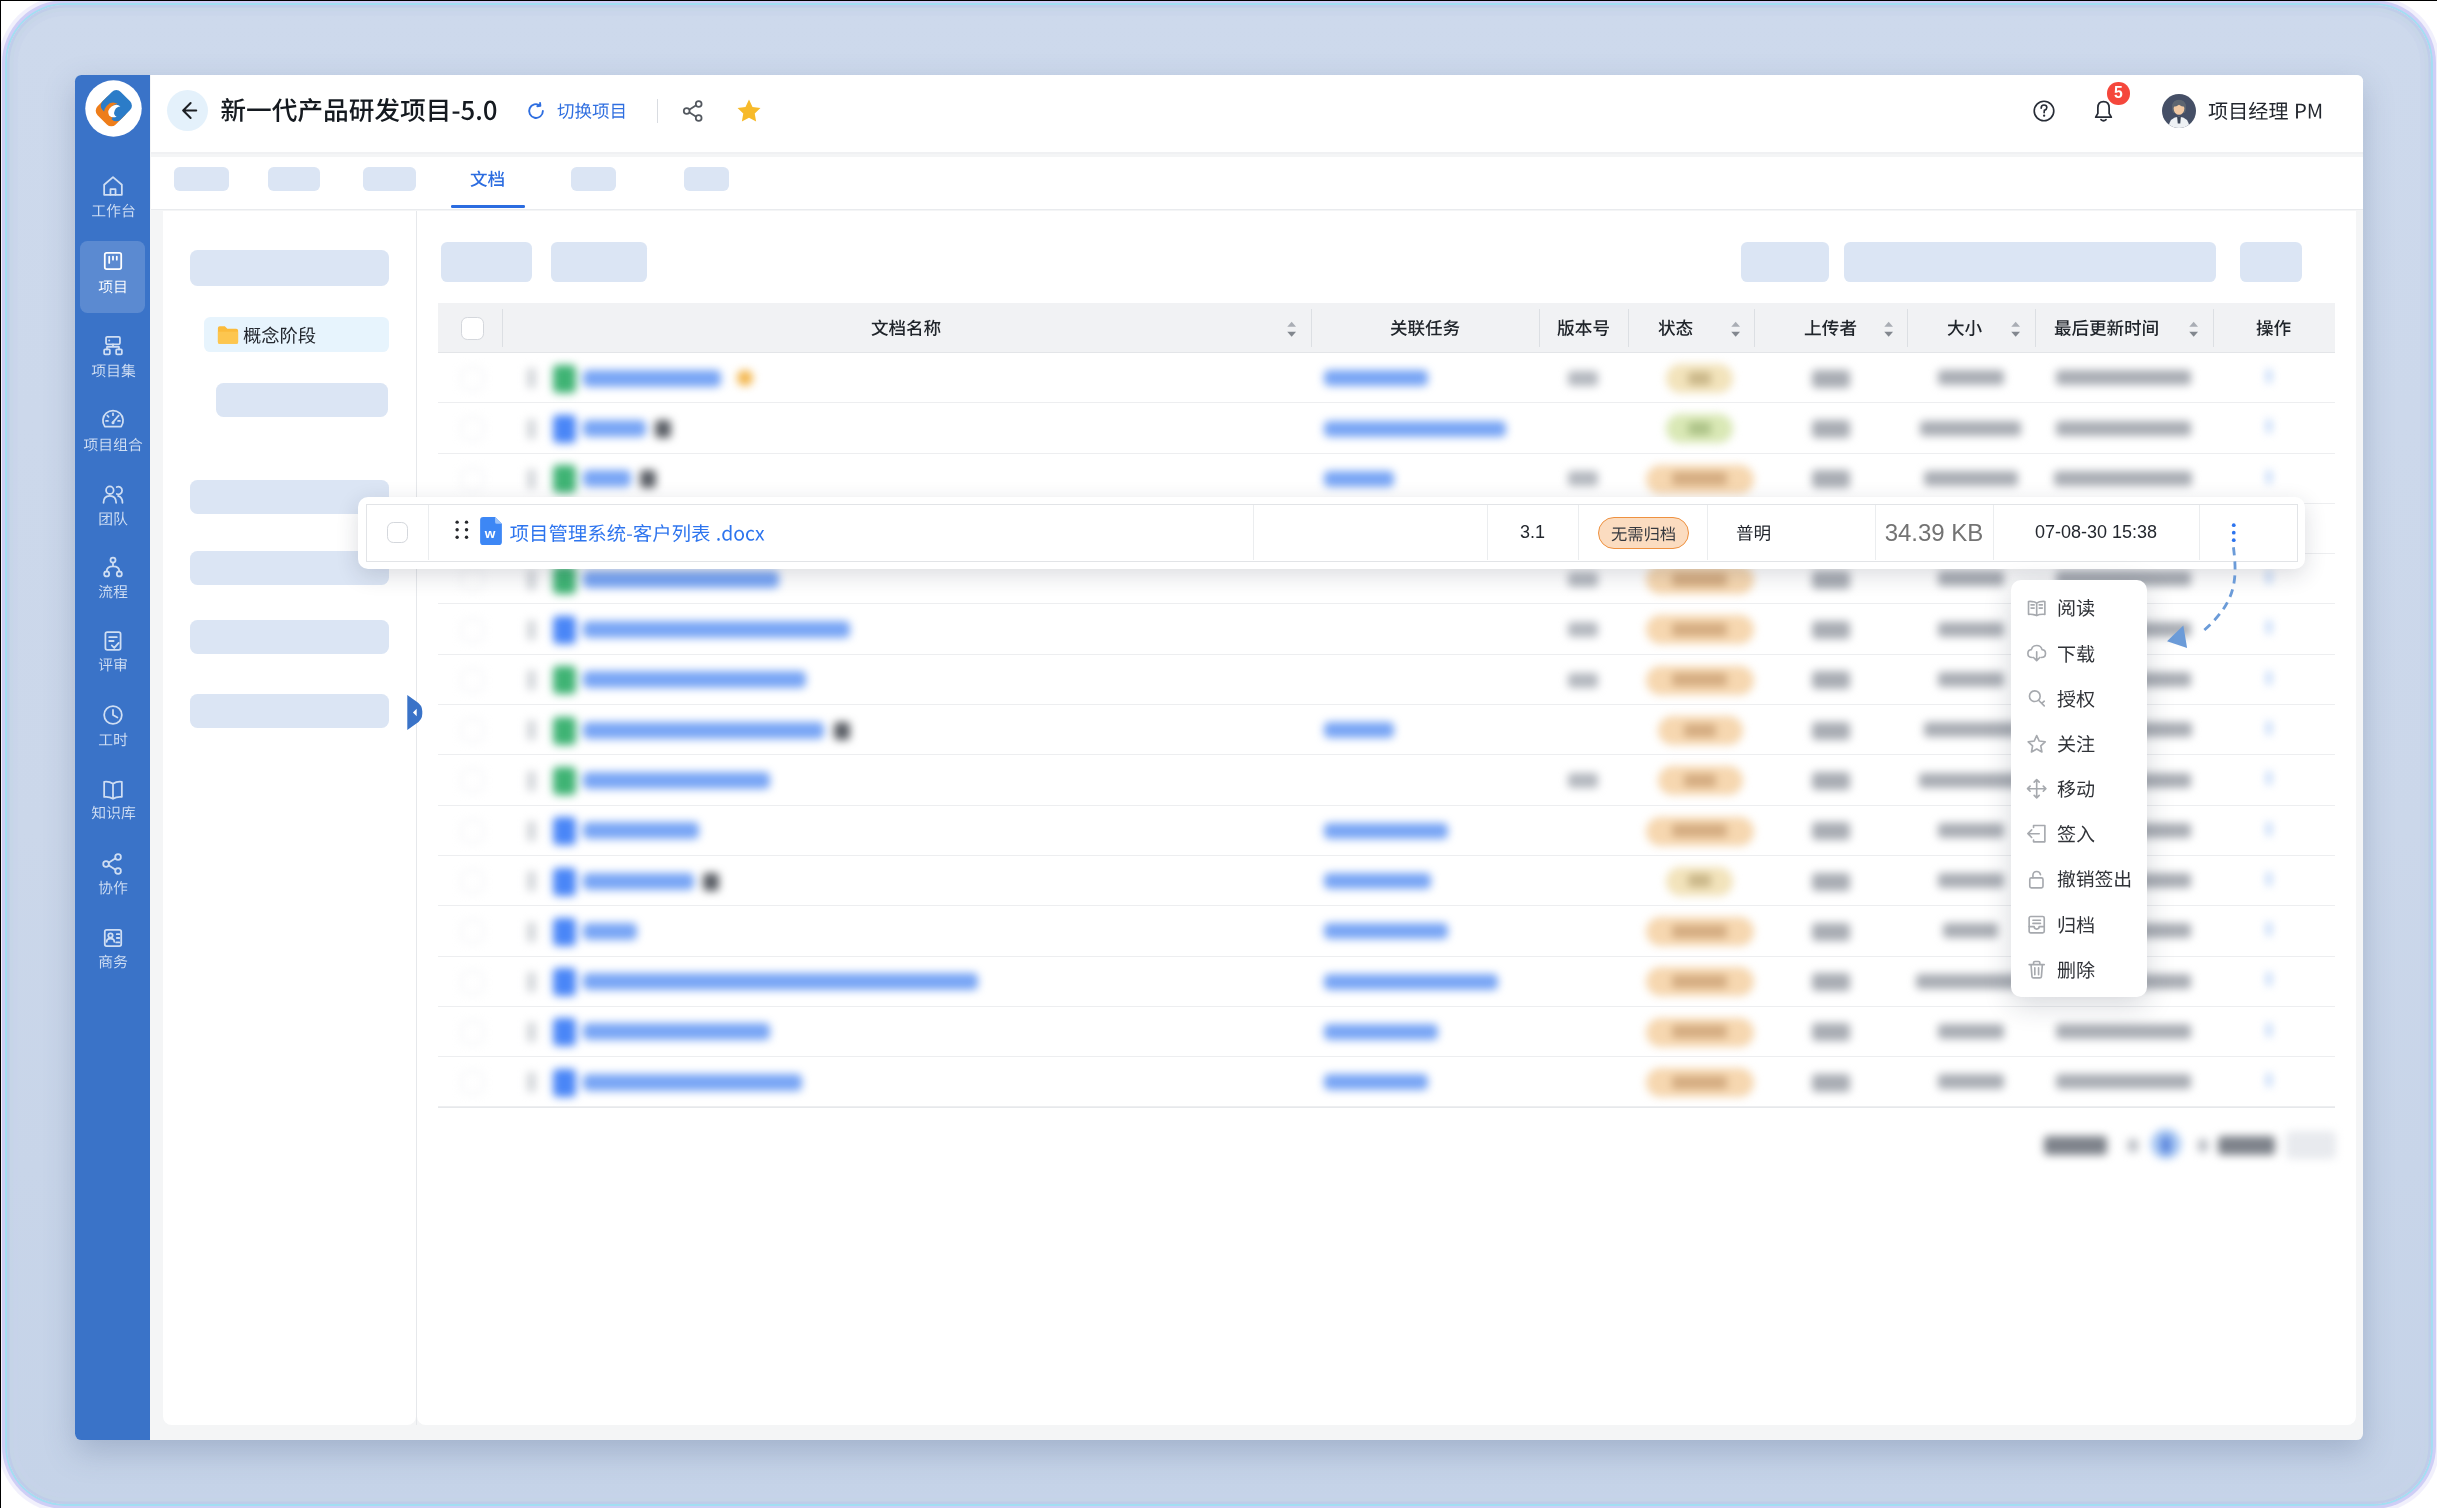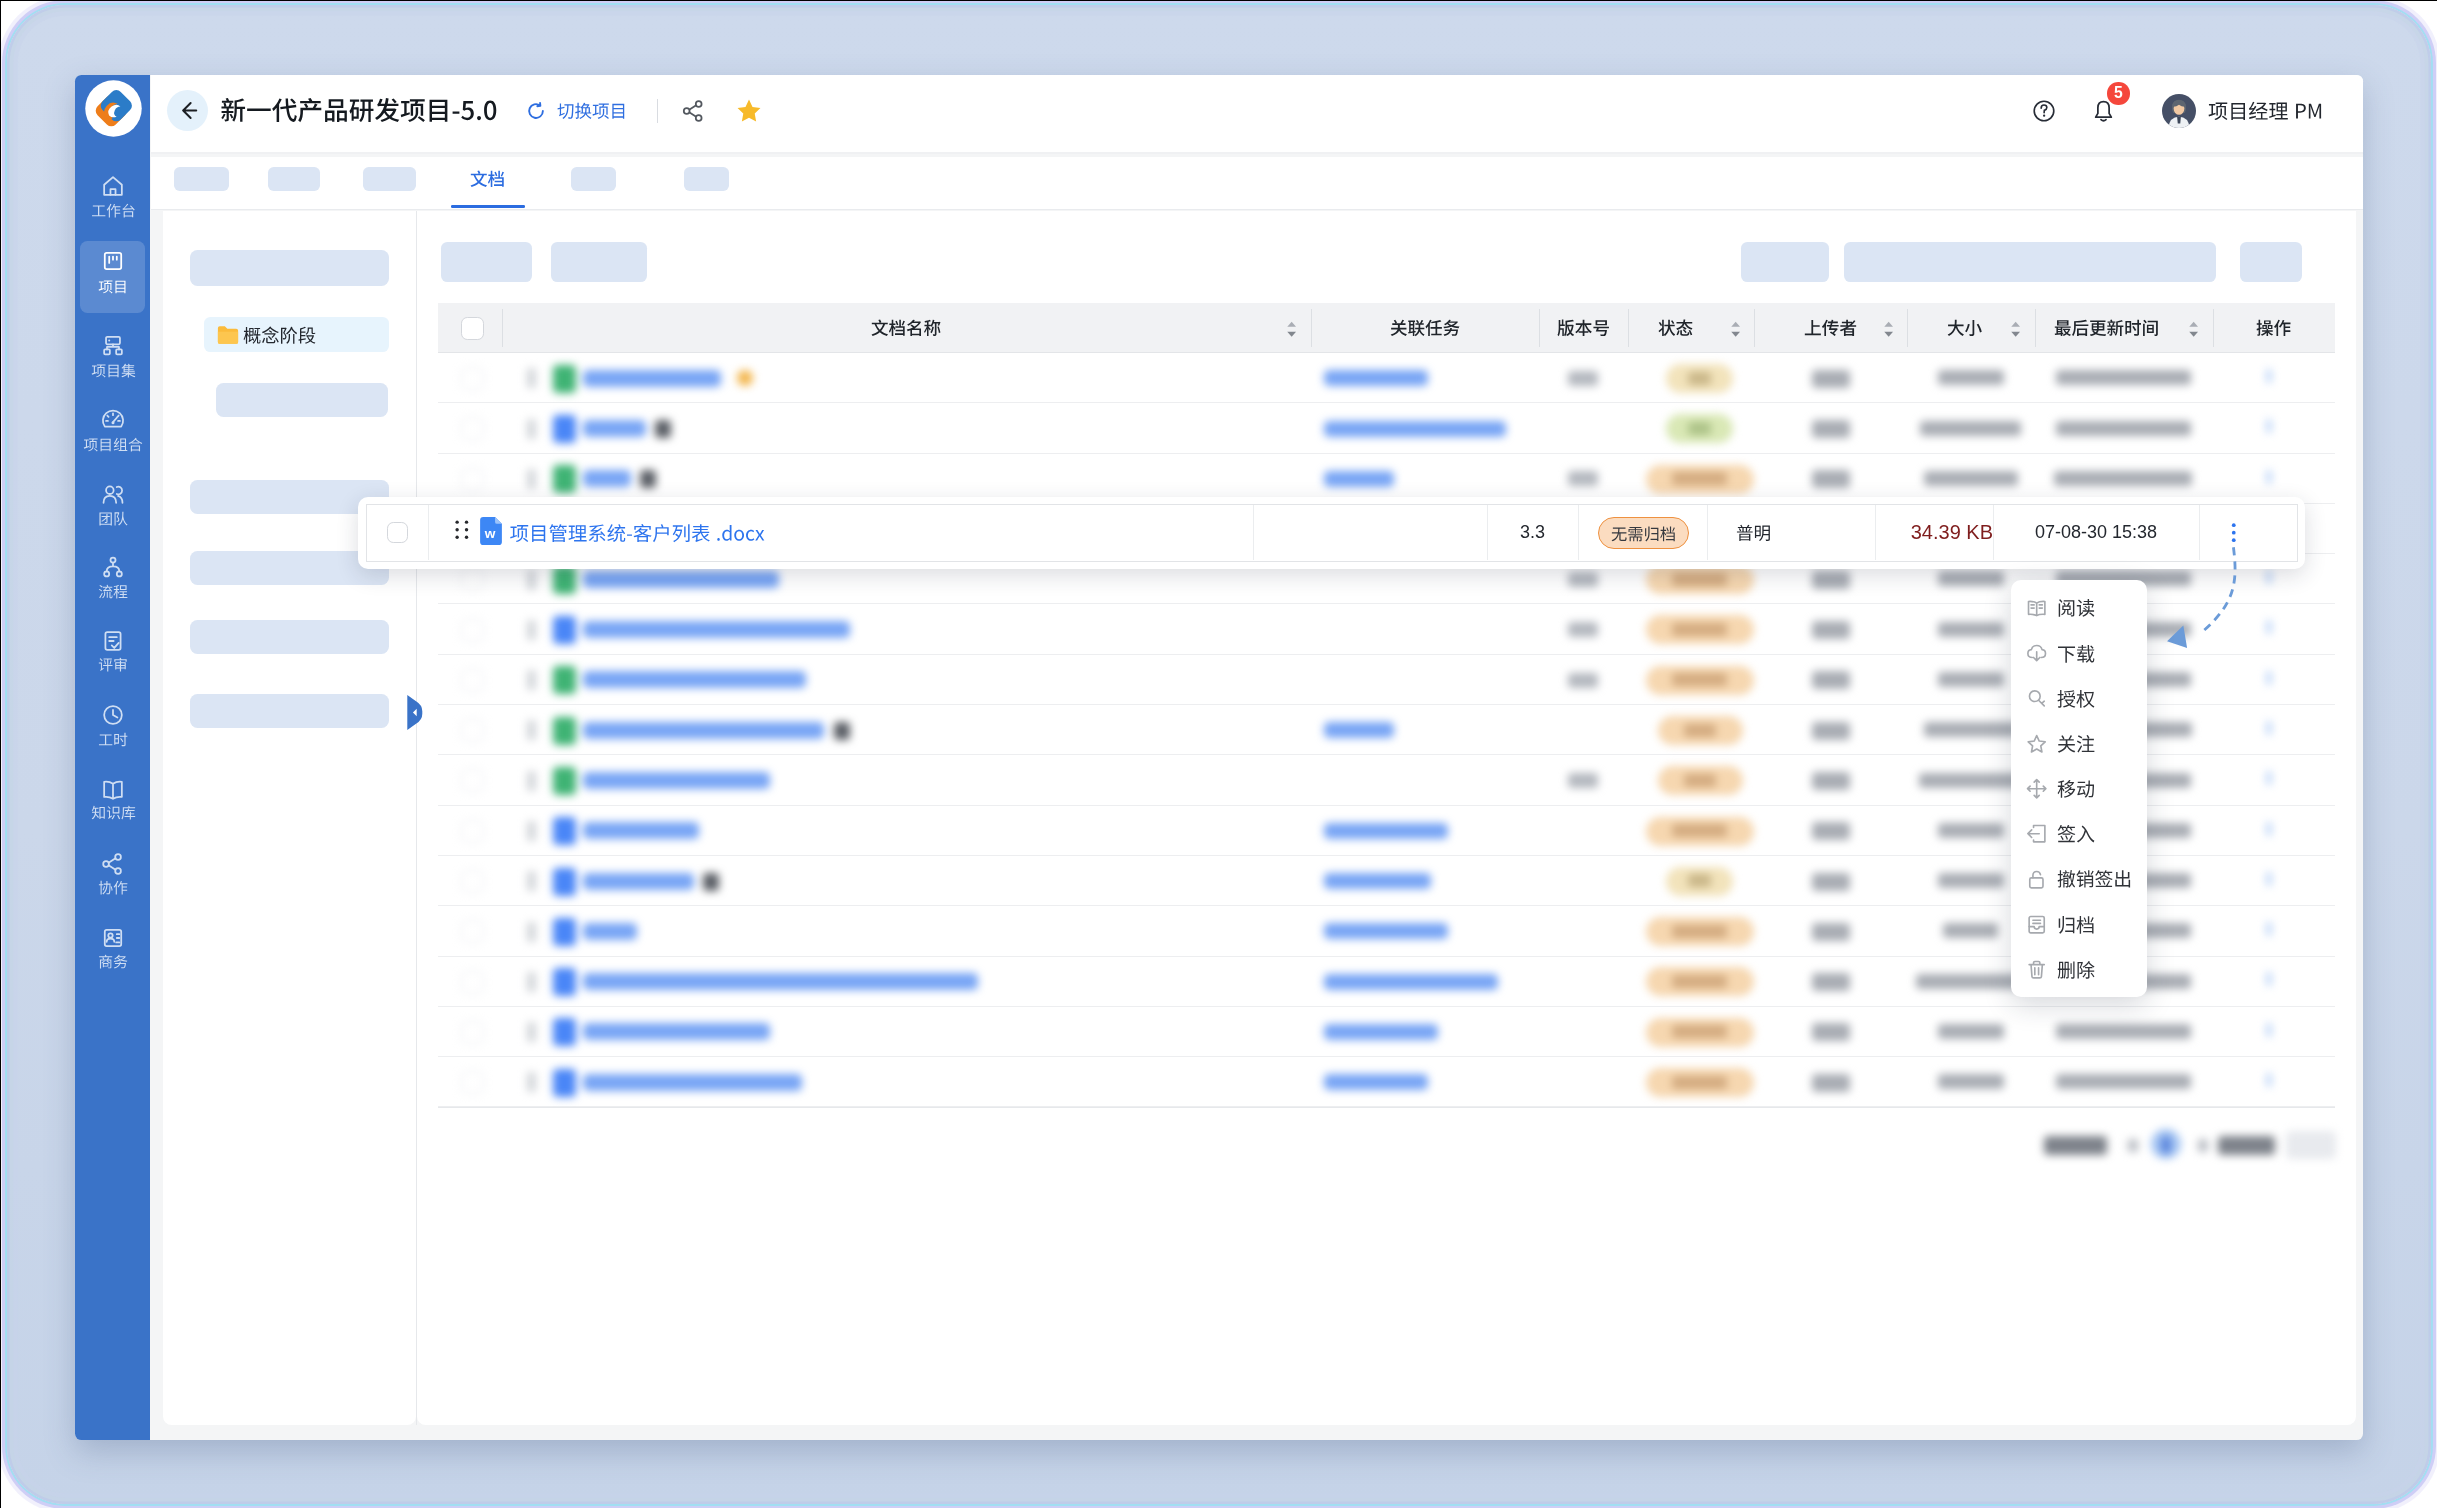--- a/index.html
+++ b/index.html
@@ -464,29 +464,29 @@
       <circle cx="20" cy="29" r="2.7" fill="#26282c"></circle>
     </svg>
     <svg class="abs" style="left:480px;top:517px" width="22" height="28" viewBox="0 0 35 45">
 <path d="M0 5 Q0 0 5 0 L24 0 L35 11 L35 40 Q35 45 30 45 L5 45 Q0 45 0 40 Z" fill="#3d87f5"></path>
 <path d="M24 0 L35 11 L27 11 Q24 11 24 8 Z" fill="#9cc3fa"></path>
 <text x="16" y="33" font-size="22" font-family="Liberation Sans" fill="#fff" text-anchor="middle" font-weight="bold">w</text>
     </svg>
     <svg style="position:absolute;left:509px;top:518px;" width="258" height="29.5" viewBox="0 -36.0 410 47.1">
       <path d="M19.2 -15.5V-9.0C19.2 -5.7 18.3 -1.7 9.9 0.6C10.4 1.1 11.1 1.9 11.3 2.4C20.1 -0.4 21.5 -4.9 21.5 -9.0V-15.5ZM21.4 -2.8C23.7 -1.3 26.8 1.0 28.2 2.4L29.8 0.8C28.3 -0.7 25.2 -2.8 22.8 -4.3ZM0.9 -5.7 1.5 -3.3C4.3 -4.2 8.1 -5.5 11.7 -6.8L11.4 -8.8L7.7 -7.7V-20.1H11.3V-22.4H1.4V-20.1H5.3V-7.0ZM12.9 -19.3V-4.7H15.2V-17.2H25.3V-4.8H27.6V-19.3H20.3C20.8 -20.3 21.3 -21.5 21.8 -22.6H29.7V-24.7H11.8V-22.6H19.0C18.7 -21.5 18.3 -20.3 17.9 -19.3Z M38.2 -14.6H54.5V-9.5H38.2ZM38.2 -16.8V-21.8H54.5V-16.8ZM38.2 -7.2H54.5V-2.1H38.2ZM35.9 -24.1V2.3H38.2V0.2H54.5V2.3H56.9V-24.1Z M68.5 -13.6V2.5H70.9V1.5H85.9V2.4H88.2V-5.2H70.9V-7.3H86.6V-13.6ZM85.9 -0.4H70.9V-3.4H85.9ZM75.6 -19.3C76.0 -18.7 76.3 -18.0 76.6 -17.3H65.1V-12.2H67.4V-15.5H88.0V-12.2H90.4V-17.3H79.0C78.7 -18.1 78.2 -19.0 77.7 -19.7ZM70.9 -11.8H84.3V-9.1H70.9ZM67.2 -26.2C66.4 -23.5 65.0 -20.8 63.3 -19.1C63.9 -18.8 64.9 -18.3 65.3 -18.0C66.2 -19.0 67.1 -20.3 67.9 -21.8H70.0C70.7 -20.6 71.4 -19.3 71.6 -18.4L73.6 -19.0C73.4 -19.8 72.8 -20.8 72.3 -21.8H77.0V-23.5H68.6C68.9 -24.2 69.2 -25.0 69.4 -25.7ZM80.3 -26.1C79.7 -23.8 78.6 -21.7 77.3 -20.2C77.8 -19.9 78.8 -19.4 79.2 -19.1C79.8 -19.8 80.4 -20.7 81.0 -21.8H83.2C84.1 -20.6 85.0 -19.2 85.4 -18.3L87.3 -19.1C87.0 -19.8 86.3 -20.8 85.6 -21.8H91.1V-23.5H81.8C82.1 -24.2 82.3 -25.0 82.6 -25.7Z M107.8 -16.7H112.5V-12.7H107.8ZM114.5 -16.7H119.3V-12.7H114.5ZM107.8 -22.6H112.5V-18.6H107.8ZM114.5 -22.6H119.3V-18.6H114.5ZM102.9 -0.7V1.5H123.0V-0.7H114.7V-5.0H121.9V-7.1H114.7V-10.7H121.5V-24.6H105.6V-10.7H112.3V-7.1H105.2V-5.0H112.3V-0.7ZM94.1 -3.1 94.7 -0.7C97.4 -1.6 101.0 -2.9 104.3 -4.0L103.9 -6.2L100.5 -5.1V-12.8H103.6V-15.0H100.5V-21.8H104.1V-23.9H94.4V-21.8H98.3V-15.0H94.7V-12.8H98.3V-4.4C96.7 -3.9 95.3 -3.4 94.1 -3.1Z M132.9 -6.9C131.2 -4.7 128.7 -2.4 126.2 -0.9C126.8 -0.6 127.8 0.2 128.2 0.6C130.6 -1.1 133.3 -3.6 135.2 -6.1ZM143.7 -5.9C146.3 -3.9 149.5 -1.1 151.0 0.7L153.0 -0.7C151.3 -2.5 148.1 -5.2 145.5 -7.1ZM144.6 -13.8C145.4 -13.0 146.3 -12.2 147.1 -11.3L133.5 -10.4C138.1 -12.6 142.8 -15.5 147.4 -19.0L145.6 -20.5C144.1 -19.2 142.4 -18.0 140.7 -16.8L133.1 -16.5C135.4 -18.0 137.6 -20.0 139.7 -22.2C143.7 -22.6 147.6 -23.2 150.5 -23.9L148.9 -25.8C143.9 -24.6 134.8 -23.7 127.3 -23.3C127.6 -22.8 127.8 -21.9 127.9 -21.3C130.6 -21.5 133.5 -21.6 136.4 -21.9C134.4 -19.8 132.1 -17.9 131.3 -17.4C130.4 -16.7 129.6 -16.2 129.0 -16.2C129.3 -15.6 129.6 -14.5 129.7 -14.1C130.3 -14.3 131.3 -14.4 137.6 -14.8C134.9 -13.2 132.7 -11.9 131.6 -11.4C129.7 -10.5 128.3 -9.9 127.3 -9.8C127.6 -9.1 127.9 -8.1 128.0 -7.6C128.9 -7.9 130.1 -8.1 138.6 -8.7V-0.6C138.6 -0.3 138.5 -0.2 138.0 -0.1C137.5 -0.1 135.8 -0.1 133.9 -0.2C134.3 0.5 134.7 1.5 134.8 2.1C137.1 2.1 138.6 2.1 139.7 1.7C140.7 1.4 141.0 0.7 141.0 -0.6V-8.9L148.7 -9.5C149.6 -8.5 150.3 -7.5 150.8 -6.7L152.7 -7.8C151.4 -9.7 148.8 -12.6 146.4 -14.7Z M176.6 -10.9V-1.1C176.6 1.2 177.2 1.9 179.3 1.9C179.8 1.9 181.6 1.9 182.1 1.9C184.0 1.9 184.5 0.7 184.7 -3.5C184.1 -3.7 183.2 -4.1 182.7 -4.5C182.6 -0.7 182.5 -0.2 181.8 -0.2C181.4 -0.2 180.0 -0.2 179.7 -0.2C179.0 -0.2 178.9 -0.3 178.9 -1.1V-10.9ZM170.8 -10.8C170.6 -4.7 169.9 -1.4 164.8 0.5C165.4 0.9 166.0 1.8 166.3 2.4C171.9 0.1 172.9 -3.9 173.1 -10.8ZM156.3 -1.6 156.8 0.7C159.6 -0.2 163.3 -1.4 166.7 -2.5L166.4 -4.6C162.6 -3.4 158.8 -2.3 156.3 -1.6ZM173.4 -25.5C174.0 -24.3 174.8 -22.6 175.1 -21.5H167.6V-19.4H173.2C171.8 -17.5 169.7 -14.7 168.9 -14.0C168.4 -13.4 167.6 -13.2 167.0 -13.1C167.2 -12.6 167.7 -11.4 167.8 -10.8C168.6 -11.2 169.9 -11.3 181.2 -12.4C181.7 -11.5 182.2 -10.7 182.5 -10.1L184.4 -11.2C183.5 -13.0 181.5 -15.9 179.8 -18.1L178.0 -17.1C178.7 -16.2 179.4 -15.2 180.0 -14.2L171.5 -13.5C172.9 -15.2 174.7 -17.6 176.0 -19.4H184.4V-21.5H175.5L177.4 -22.2C177.1 -23.2 176.3 -24.9 175.6 -26.1ZM156.9 -13.1C157.3 -13.3 158.0 -13.5 161.8 -14.0C160.4 -12.1 159.2 -10.5 158.7 -10.0C157.7 -8.8 157.0 -8.0 156.3 -7.9C156.6 -7.3 156.9 -6.1 157.0 -5.6C157.7 -6.0 158.8 -6.4 166.4 -8.1C166.4 -8.6 166.3 -9.5 166.4 -10.1L160.5 -9.0C162.9 -11.7 165.2 -15.0 167.2 -18.4L165.1 -19.6C164.5 -18.4 163.9 -17.3 163.2 -16.2L159.3 -15.8C161.3 -18.4 163.2 -21.8 164.6 -25.1L162.3 -26.2C160.9 -22.4 158.6 -18.4 157.9 -17.4C157.2 -16.3 156.6 -15.6 156.0 -15.5C156.3 -14.8 156.7 -13.6 156.9 -13.1Z M187.4 -7.6H195.4V-9.8H187.4Z M207.8 -16.4H217.2C215.9 -15.0 214.2 -13.7 212.3 -12.5C210.5 -13.6 208.9 -14.8 207.7 -16.3ZM208.5 -20.6C206.9 -18.2 203.9 -15.4 199.6 -13.5C200.1 -13.2 200.8 -12.4 201.2 -11.9C203.0 -12.8 204.6 -13.8 206.0 -14.9C207.2 -13.6 208.6 -12.4 210.1 -11.3C206.4 -9.5 202.0 -8.2 197.8 -7.4C198.3 -6.9 198.8 -6.0 199.0 -5.4C200.6 -5.7 202.3 -6.1 203.9 -6.6V2.4H206.2V1.4H218.5V2.4H220.9V-6.8C222.3 -6.4 223.7 -6.1 225.2 -5.9C225.5 -6.5 226.1 -7.6 226.7 -8.1C222.3 -8.6 218.1 -9.8 214.6 -11.4C217.1 -13.1 219.3 -15.1 220.8 -17.4L219.2 -18.4L218.8 -18.2H209.6C210.1 -18.8 210.6 -19.5 211.0 -20.1ZM212.3 -10.0C214.5 -8.8 217.0 -7.8 219.7 -7.1H205.4C207.8 -7.9 210.1 -8.9 212.3 -10.0ZM206.2 -0.6V-5.1H218.5V-0.6ZM210.1 -25.7C210.6 -25.0 211.1 -24.1 211.5 -23.2H199.1V-17.4H201.4V-21.1H223.0V-17.4H225.4V-23.2H214.2C213.7 -24.2 213.0 -25.4 212.4 -26.3Z M235.4 -19.1H251.6V-12.8H235.4L235.4 -14.5ZM241.4 -25.6C242.0 -24.2 242.7 -22.5 243.1 -21.2H233.0V-14.5C233.0 -9.8 232.6 -3.3 228.8 1.3C229.4 1.5 230.4 2.2 230.8 2.7C233.9 -1.1 234.9 -6.2 235.3 -10.7H251.6V-8.6H254.0V-21.2H244.1L245.6 -21.7C245.2 -22.9 244.4 -24.8 243.7 -26.2Z M278.7 -22.4V-5.1H281.0V-22.4ZM285.0 -25.9V-0.5C285.0 -0.0 284.9 0.1 284.4 0.1C283.9 0.2 282.3 0.2 280.6 0.1C280.9 0.7 281.2 1.7 281.3 2.4C283.7 2.4 285.2 2.3 286.1 2.0C287.0 1.6 287.4 0.9 287.4 -0.6V-25.9ZM264.4 -9.4C265.9 -8.3 267.9 -6.8 269.1 -5.6C267.0 -2.6 264.3 -0.5 261.2 0.7C261.7 1.1 262.3 2.0 262.6 2.6C269.2 -0.3 274.0 -6.4 275.5 -17.1L274.1 -17.5L273.7 -17.5H266.7C267.2 -18.9 267.7 -20.5 268.0 -22.1H276.5V-24.4H260.6V-22.1H265.7C264.6 -17.4 262.9 -13.0 260.4 -10.1C260.9 -9.8 261.8 -9.0 262.2 -8.6C263.7 -10.4 264.9 -12.7 265.9 -15.3H273.0C272.4 -12.4 271.5 -9.8 270.3 -7.7C269.1 -8.7 267.2 -10.1 265.7 -11.1Z M297.6 2.4C298.3 2.0 299.4 1.6 308.1 -1.2C308.0 -1.7 307.8 -2.6 307.7 -3.2L300.1 -1.0V-7.8C302.0 -9.1 303.7 -10.4 305.0 -11.9C307.4 -5.4 311.8 -0.7 318.2 1.4C318.5 0.8 319.2 -0.1 319.7 -0.6C316.7 -1.5 314.0 -3.0 311.9 -5.0C313.8 -6.2 316.1 -7.8 317.9 -9.4L316.0 -10.7C314.6 -9.4 312.4 -7.7 310.6 -6.4C309.2 -8.0 308.1 -9.9 307.3 -11.9H318.7V-13.9H306.4V-16.7H316.4V-18.6H306.4V-21.3H317.7V-23.3H306.4V-26.0H304.0V-23.3H293.0V-21.3H304.0V-18.6H294.6V-16.7H304.0V-13.9H291.8V-11.9H302.1C299.1 -9.3 294.7 -6.9 290.9 -5.7C291.4 -5.2 292.1 -4.3 292.4 -3.8C294.2 -4.4 296.0 -5.3 297.8 -6.3V-1.7C297.8 -0.5 297.1 0.1 296.5 0.3C296.9 0.8 297.4 1.9 297.6 2.4Z M333.6 0.4C334.7 0.4 335.6 -0.5 335.6 -1.7C335.6 -3.0 334.7 -3.9 333.6 -3.9C332.4 -3.9 331.5 -3.0 331.5 -1.7C331.5 -0.5 332.4 0.4 333.6 0.4Z M346.5 0.4C348.5 0.4 350.3 -0.7 351.6 -2.0H351.7L351.9 0.0H354.3V-24.7H351.4V-18.2L351.6 -15.3C350.1 -16.5 348.8 -17.3 346.8 -17.3C343.0 -17.3 339.5 -13.9 339.5 -8.4C339.5 -2.8 342.3 0.4 346.5 0.4ZM347.1 -2.0C344.2 -2.0 342.5 -4.4 342.5 -8.4C342.5 -12.3 344.6 -14.9 347.3 -14.9C348.7 -14.9 350.0 -14.4 351.4 -13.1V-4.3C350.0 -2.7 348.7 -2.0 347.1 -2.0Z M366.5 0.4C370.6 0.4 374.3 -2.8 374.3 -8.4C374.3 -14.0 370.6 -17.3 366.5 -17.3C362.4 -17.3 358.7 -14.0 358.7 -8.4C358.7 -2.8 362.4 0.4 366.5 0.4ZM366.5 -2.0C363.6 -2.0 361.6 -4.5 361.6 -8.4C361.6 -12.3 363.6 -14.9 366.5 -14.9C369.4 -14.9 371.4 -12.3 371.4 -8.4C371.4 -4.5 369.4 -2.0 366.5 -2.0Z M385.4 0.4C387.4 0.4 389.3 -0.4 390.8 -1.7L389.6 -3.6C388.6 -2.7 387.2 -2.0 385.6 -2.0C382.5 -2.0 380.4 -4.5 380.4 -8.4C380.4 -12.3 382.7 -14.9 385.7 -14.9C387.0 -14.9 388.1 -14.3 389.1 -13.4L390.5 -15.3C389.3 -16.3 387.8 -17.3 385.6 -17.3C381.3 -17.3 377.5 -14.0 377.5 -8.4C377.5 -2.8 380.9 0.4 385.4 0.4Z M392.2 0.0H395.2L397.4 -3.9C398.0 -5.0 398.5 -6.0 399.1 -6.9H399.3C399.9 -6.0 400.6 -5.0 401.1 -3.9L403.6 0.0H406.7L401.1 -8.5L406.3 -16.8H403.3L401.2 -13.1C400.7 -12.2 400.2 -11.3 399.7 -10.3H399.6C399.0 -11.3 398.4 -12.2 397.9 -13.1L395.7 -16.8H392.6L397.7 -8.8Z" fill="#2d74ee"></path>
     </svg>
-    <div class="abs" style="left:1487px;top:505px;width:91px;height:55px;line-height:55px;text-align:center;font-size:18px;color:#23272e">3.3</div>
+    <div class="abs" style="left:1487px;top:505px;width:91px;height:55px;line-height:55px;text-align:center;font-size:18px;color:#23272e">3.1</div>
     <div class="abs" style="left:1598px;top:517px;width:91px;height:32px;border:1.9px solid #ee9140;border-radius:17px;background:#fbdcc0"></div>
     <svg style="position:absolute;left:1611px;top:521px;" width="67" height="25" viewBox="0 -30.2 107 39.5">
       <path d="M3.0 -20.1V-18.2H11.6C11.5 -16.3 11.4 -14.4 11.1 -12.4H1.4V-10.5H10.8C9.7 -6.0 7.2 -1.8 1.0 0.5C1.5 0.9 2.1 1.6 2.3 2.1C9.0 -0.6 11.6 -5.4 12.7 -10.5H13.3V-1.6C13.3 0.8 14.0 1.5 16.7 1.5C17.3 1.5 21.0 1.5 21.6 1.5C24.1 1.5 24.7 0.4 25.0 -3.8C24.4 -3.9 23.5 -4.2 23.1 -4.6C22.9 -1.0 22.7 -0.4 21.4 -0.4C20.6 -0.4 17.5 -0.4 16.9 -0.4C15.6 -0.4 15.3 -0.6 15.3 -1.6V-10.5H24.7V-12.4H13.1C13.4 -14.4 13.5 -16.3 13.5 -18.2H23.2V-20.1Z M31.0 -14.8V-13.5H36.6V-14.8ZM30.5 -12.1V-10.8H36.7V-12.1ZM41.2 -12.1V-10.8H47.6V-12.1ZM41.2 -14.8V-13.5H47.0V-14.8ZM28.0 -17.7V-12.7H29.7V-16.3H38.0V-10.1H39.9V-16.3H48.2V-12.7H50.0V-17.7H39.9V-19.2H48.5V-20.8H29.5V-19.2H38.0V-17.7ZM29.7 -5.8V2.0H31.6V-4.2H35.4V1.9H37.2V-4.2H41.2V1.9H43.0V-4.2H47.0V0.1C47.0 0.4 47.0 0.4 46.7 0.4C46.4 0.5 45.5 0.5 44.5 0.4C44.7 0.9 45.0 1.6 45.1 2.1C46.5 2.1 47.5 2.1 48.1 1.8C48.8 1.5 48.9 1.0 48.9 0.1V-5.8H39.1L39.8 -7.7H50.4V-9.3H27.7V-7.7H37.8C37.6 -7.1 37.4 -6.4 37.2 -5.8Z M54.4 -18.7V-6.0H56.3V-18.7ZM59.6 -21.8V-11.5C59.6 -6.8 59.1 -2.4 54.9 0.8C55.4 1.1 56.1 1.8 56.4 2.2C61.0 -1.3 61.6 -6.2 61.6 -11.5V-21.8ZM63.7 -19.5V-17.6H73.7V-11.1H64.5V-9.2H73.7V-2.1H63.2V-0.2H73.7V1.7H75.7V-19.5Z M100.1 -20.2C99.6 -18.3 98.5 -15.5 97.6 -13.9L99.1 -13.4C100.0 -14.9 101.2 -17.5 102.0 -19.6ZM88.3 -19.5C89.2 -17.7 90.2 -15.1 90.6 -13.5L92.3 -14.2C91.9 -15.8 90.8 -18.2 89.9 -20.1ZM83.0 -21.8V-16.3H79.2V-14.4H82.7C81.9 -10.9 80.3 -6.8 78.7 -4.5C79.0 -4.1 79.5 -3.3 79.7 -2.8C80.9 -4.5 82.1 -7.5 83.0 -10.4V2.1H84.9V-11.0C85.7 -9.7 86.6 -8.1 87.0 -7.3L88.2 -8.8C87.8 -9.5 85.6 -12.5 84.9 -13.4V-14.4H88.1V-16.3H84.9V-21.8ZM87.6 -1.6V0.2H99.9V1.8H101.8V-12.2H96.0V-21.8H94.1V-12.2H88.2V-10.3H99.9V-7.0H88.5V-5.2H99.9V-1.6Z" fill="#36393f"></path>
     </svg>
     <svg style="position:absolute;left:1736px;top:519px;" width="37" height="27" viewBox="0 -32.5 59 42.6">
       <path d="M4.3 -17.3C5.2 -16.1 6.1 -14.3 6.5 -13.1L8.3 -13.9C8.0 -15.1 7.0 -16.8 6.0 -18.0ZM21.8 -18.1C21.2 -16.8 20.2 -14.9 19.4 -13.7L21.1 -13.1C21.9 -14.2 22.8 -15.9 23.7 -17.5ZM19.3 -23.6C18.9 -22.6 18.1 -21.1 17.4 -20.1H9.2L10.4 -20.6C10.0 -21.5 9.2 -22.7 8.4 -23.6L6.6 -22.8C7.3 -22.1 8.0 -21.0 8.3 -20.1H3.0V-18.3H10.2V-12.9H1.5V-11.1H26.6V-12.9H17.7V-18.3H25.2V-20.1H19.6C20.2 -20.9 20.9 -22.0 21.4 -22.9ZM12.2 -18.3H15.7V-12.9H12.2ZM7.3 -3.3H20.7V-0.4H7.3ZM7.3 -4.9V-7.7H20.7V-4.9ZM5.3 -9.4V2.2H7.3V1.2H20.7V2.1H22.9V-9.4Z M37.5 -12.6V-7.1H32.2V-12.6ZM37.5 -14.5H32.2V-19.9H37.5ZM30.2 -21.8V-2.5H32.2V-5.1H39.4V-21.8ZM51.9 -20.4V-15.5H44.1V-20.4ZM42.0 -22.3V-12.3C42.0 -8.0 41.6 -2.6 36.8 1.0C37.2 1.3 38.0 2.0 38.3 2.4C41.6 -0.0 43.0 -3.4 43.6 -6.7H51.9V-0.5C51.9 -0.0 51.7 0.1 51.2 0.1C50.7 0.2 49.0 0.2 47.2 0.1C47.5 0.7 47.8 1.6 47.9 2.2C50.3 2.2 51.9 2.1 52.8 1.8C53.7 1.5 54.0 0.8 54.0 -0.5V-22.3ZM51.9 -13.6V-8.7H43.9C44.0 -9.9 44.1 -11.2 44.1 -12.3V-13.6Z" fill="#23272e"></path>
     </svg>
-    <div class="abs" style="left:1875px;top:505px;width:118px;height:55px;line-height:55px;text-align:right;font-size:20px;color:#7f1d1d">34.39 KB</div>
+    <div class="abs" style="left:1875px;top:505px;width:118px;height:55px;line-height:55px;text-align:center;font-size:24px;color:#737373">34.39 KB</div>
     <div class="abs" style="left:1993px;top:505px;width:206px;height:55px;line-height:55px;text-align:center;font-size:18px;color:#23272e">07-08-30 15:38</div>
     <svg class="abs" style="left:2230px;top:522px" width="7.5" height="22.6" viewBox="0 0 12 36">
 <circle cx="6" cy="5" r="3" fill="#2d74ee"></circle>
       <circle cx="6" cy="17" r="3" fill="#2d74ee"></circle>
       <circle cx="6" cy="29" r="3" fill="#2d74ee"></circle>
     </svg>
     <svg class="abs" style="left:2150px;top:541px" width="113" height="119" viewBox="0 0 180 190">
 <path d="M133 10 C140 65 136 100 82 146" stroke="#6b9bd8" stroke-width="4.5" fill="none" stroke-dasharray="13 9.5" stroke-linecap="butt"></path>
 <path d="M27 160 L53 135 L59 171 Z" fill="#6b9bd8"></path>
     </svg>

